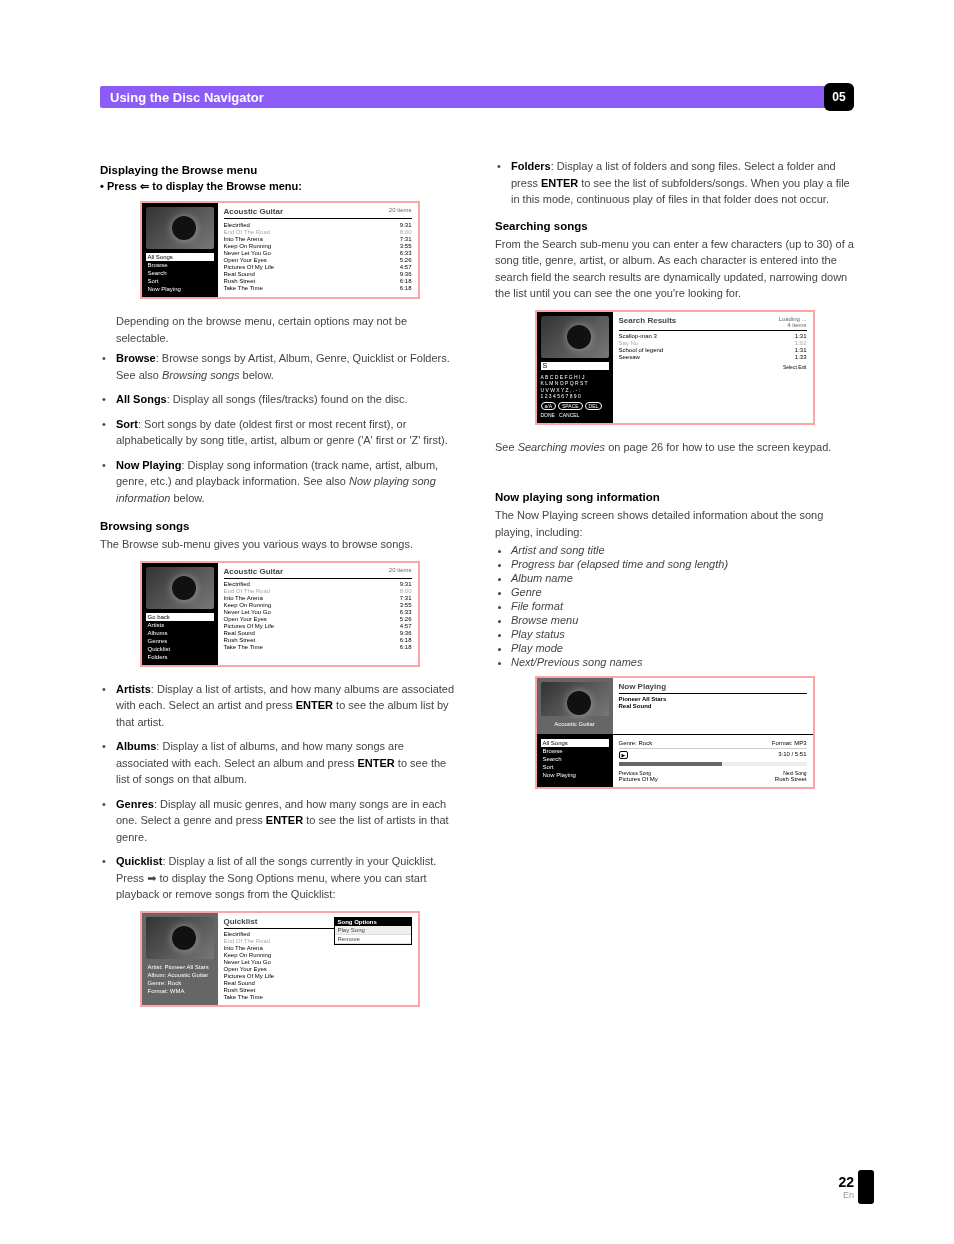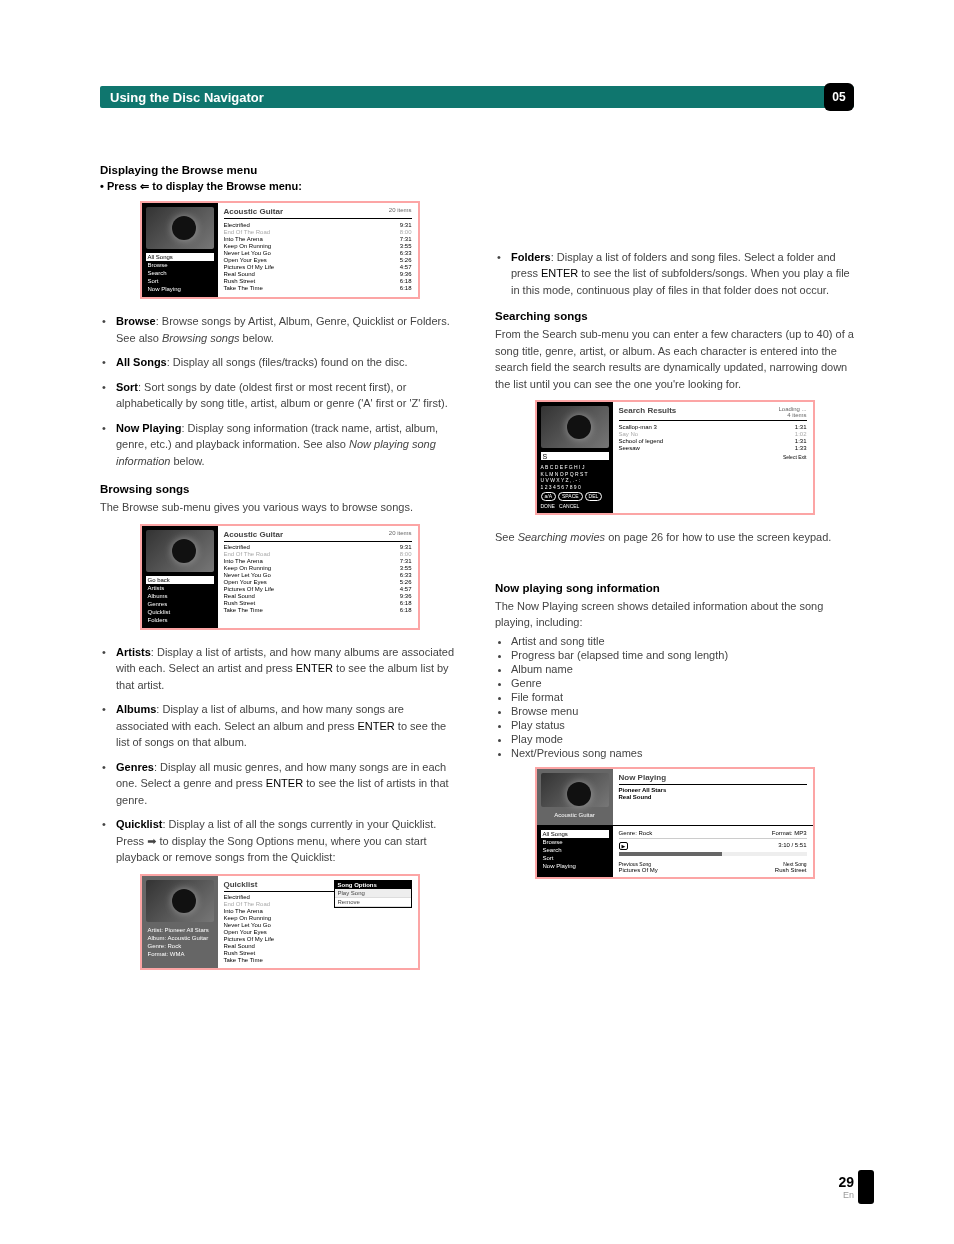--- a/index.html
+++ b/index.html
@@ -7,21 +7,21 @@
     font-family: Arial, Helvetica, sans-serif;
     background: #fff;
     width: 954px;
     height: 1244px;
     position: relative;
     padding: 86px 100px 40px 100px;
     font-size: 11px;
     color: #444;
   }
   .chapter-bar {
-    background: #0f766e;
+    background: #8b5cf6;
     color: #fff;
     height: 22px;
     display: flex;
     align-items: center;
     padding: 0 8px 0 10px;
     margin-bottom: 50px;
     border-radius: 2px;
     position: relative;
   }
   .chapter-title {
@@ -39,21 +39,20 @@
     color: #fff;
     font-weight: bold;
     font-size: 12px;
     display: flex;
     align-items: center;
     justify-content: center;
   }
   .columns {
     display: flex;
     gap: 36px;
-    align-items: center;
   }
   .col {
     flex: 1;
     width: 50%;
   }
   h4.section {
     font-weight: bold;
     font-size: 11.5px;
     color: #000;
     margin-bottom: 4px;
@@ -66,20 +65,21 @@
     margin-bottom: 2px;
   }
   .body-text {
     line-height: 1.5;
     margin-bottom: 4px;
   }
   ul.bullets {
     list-style: disc;
     padding-left: 16px;
     margin-bottom: 6px;
+    font-style: italic;
   }
   ul.bullets li {
     margin-bottom: 2px;
   }
   ul.dlist {
     list-style: none;
     padding-left: 6px;
   }
   ul.dlist > li {
     position: relative;
@@ -88,21 +88,21 @@
     line-height: 1.5;
   }
   ul.dlist > li::before {
     content: "•";
     position: absolute;
     left: -4px;
     top: 0;
   }
   .term { font-weight: bold; color: #000; }
   .ital { font-style: italic; }
-  .enter { font-weight: normal; color: #000; }
+  .enter { font-weight: bold; color: #000; }
 
   
   .ui-shot {
     border: 2px solid #fca5a5;
     background: #fff;
     margin: 8px auto 14px auto;
     font-size: 7px;
   }
   .ui-flex { display: flex; }
   .ui-side {
@@ -287,20 +287,21 @@
               <span>6:18</span>
             </div>
           <div class="ui-row">
               <span>Take The Time</span>
               <span>6:18</span>
             </div>
         </div>
       </div>
     </div>
 
+    <p class="body-text" style="margin-left:16px;">Depending on the browse menu, certain options may not be selectable.</p>
 
     <ul class="dlist">
       <li><span class="term">Browse</span><span>: Browse songs by Artist, Album, Genre, Quicklist or Folders. See also </span><span class="ital">Browsing songs</span><span> below.</span></li>
       <li><span class="term">All Songs</span><span>: Display all songs (files/tracks) found on the disc.</span></li>
       <li><span class="term">Sort</span><span>: Sort songs by date (oldest first or most recent first), or alphabetically by song title, artist, album or genre ('A' first or 'Z' first).</span></li>
       <li><span class="term">Now Playing</span><span>: Display song information (track name, artist, album, genre, etc.) and playback information. See also </span><span class="ital">Now playing song information</span><span> below.</span></li>
     </ul>
 
     <h4 class="section" style="margin-top:14px;">Browsing songs</h4>
     <p class="body-text">The Browse sub-menu gives you various ways to browse songs.</p>
@@ -428,21 +429,21 @@
 
   </div>
 
   <div class="col">
 
     <ul class="dlist">
       <li><span class="term">Folders</span><span>: Display a list of folders and song files. Select a folder and press </span><span class="enter">ENTER</span><span> to see the list of subfolders/songs. When you play a file in this mode, continuous play of files in that folder does not occur.</span></li>
     </ul>
 
     <h4 class="section" style="margin-top:12px;">Searching songs</h4>
-    <p class="body-text">From the Search sub-menu you can enter a few characters (up to 40) of a song title, genre, artist, or album. As each character is entered into the search field the search results are dynamically updated, narrowing down the list until you can see the one you're looking for.</p>
+    <p class="body-text">From the Search sub-menu you can enter a few characters (up to 30) of a song title, genre, artist, or album. As each character is entered into the search field the search results are dynamically updated, narrowing down the list until you can see the one you're looking for.</p>
 
     <div class="ui-shot" style="width:280px;">
       <div class="ui-flex">
         <div class="ui-side">
           <div class="ui-art"></div>
           <div style="background:#fff;height:8px;margin:2px 0;display:flex;align-items:center;padding:0 2px;color:#000;">
               <span>S</span>
             </div>
           <div class="kb">
             <div class="kb-row">A B C D E F G H I J</div>
@@ -547,15 +548,15 @@
           </div>
         </div>
       </div>
     </div>
 
   </div>
 </div>
 
 <div class="side-tab"></div>
 <div class="page-num">
-  <span>29</span>
+  <span>22</span>
   <span class="lang">En</span>
 </div>
 
 </body></html>

